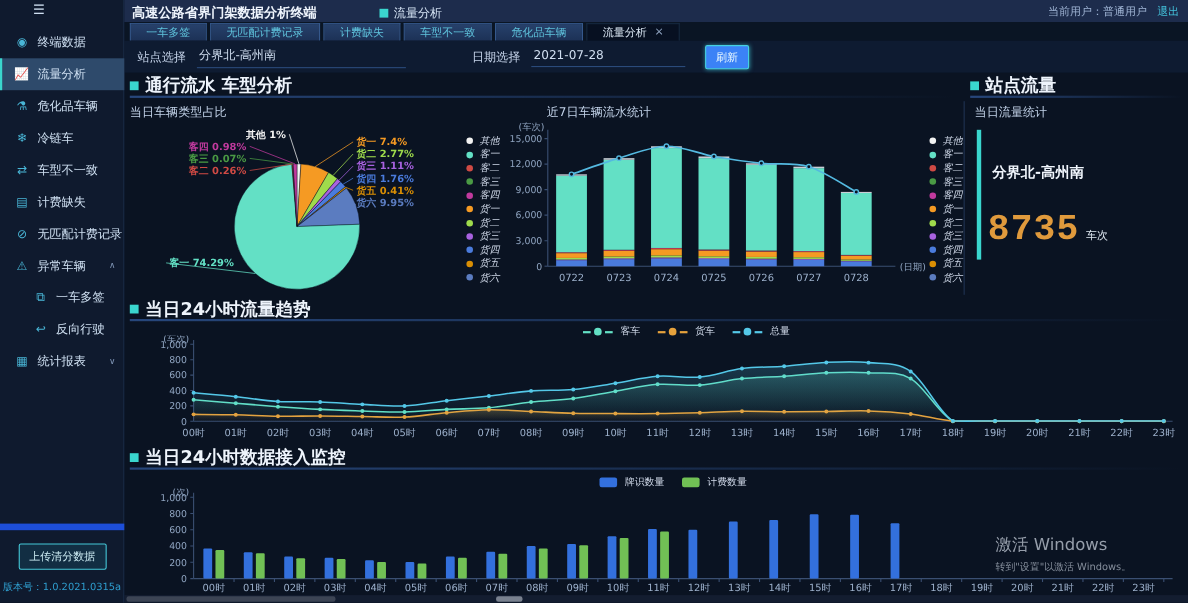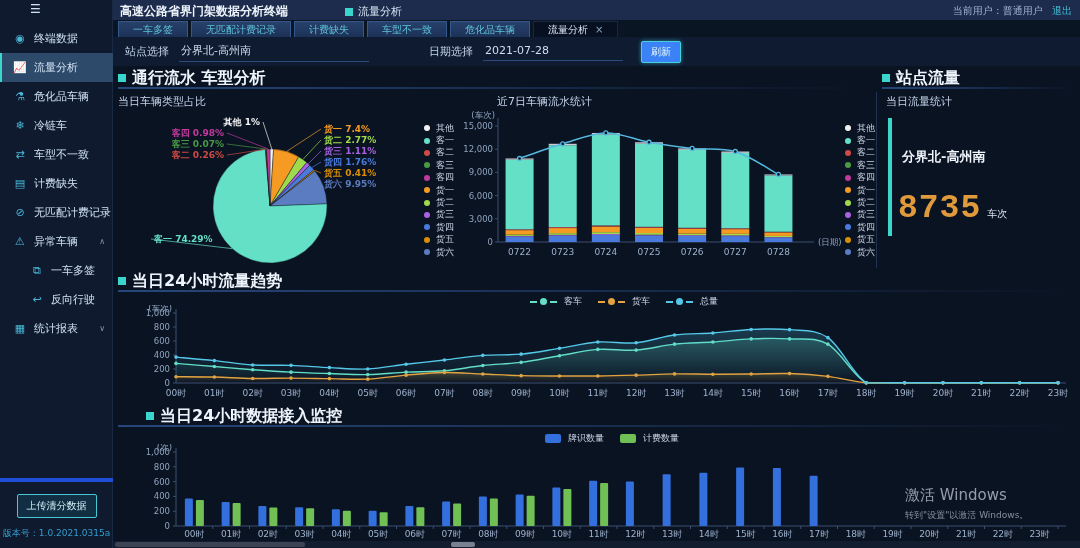--- a/index.html
+++ b/index.html
@@ -21,21 +21,21 @@
   
   .sidebar { position:absolute; left:0; top:0; width:113px; height:548px; background:#0f1a2e;
     border-right:1px solid #1a2a44; z-index:6; }
   .side-items { position:absolute; top:24px; left:0; width:113px; }
   .side-item { display:flex; align-items:center; height:29px; padding-left:13px; gap:7px;
     font-size:11px; color:#cfe0f2; cursor:pointer; white-space:nowrap; }
   .side-item .ic { color:#49b6d6; width:14px; text-align:center; font-size:11px; }
   .side-item.active { background:#2e4a6b; border-left:2px solid #3ad6ce; padding-left:11px; }
   .side-item.sub { padding-left:30px; font-size:11px; }
   .side-item .chev { margin-left:auto; margin-right:8px; color:#7f95b5; font-size:8px; }
-  .side-bottom { position:absolute; left:0; bottom:0; width:113px; border-top:4px solid #1d4ed8;
+  .side-bottom { position:absolute; left:0; bottom:0; width:113px; border-top:6px solid #1d4ed8;
     padding:12px 0 8px 0; text-align:center; }
   .upload-btn { display:inline-block; border:1px solid #45c8d8; background:rgba(40,160,190,0.15);
     color:#cfeef5; font-size:10px; padding:4px 9px; border-radius:2px; cursor:pointer; }
   .version { margin-top:9px; font-size:9px; color:#2f9fd0; }
 
   
   .tabbar { position:absolute; left:113px; top:20px; width:967px; height:17px; background:#0a1524;
     display:flex; align-items:flex-end; padding-left:5px; }
   .tab { height:16px; display:flex; align-items:center; padding:0 14px; margin-right:3px;
     font-size:10px; color:#5fc3dc; background:linear-gradient(#27416b,#1c3156);
@@ -54,21 +54,21 @@
     font-size:10px; padding:3px 9px; border-radius:2px; cursor:pointer;
     box-shadow:0 0 4px rgba(69,208,224,.6); }
 
   
   .sec-head { position:absolute; height:16px; display:flex; align-items:center; gap:6px;
     font-size:16px; font-weight:bold; color:#eef4fc; }
   .sec-line { position:absolute; height:2px;
     background:linear-gradient(90deg,#27477c,rgba(20,35,60,0)); }
   .subtitle { position:absolute; font-size:11px; color:#c2d2e8; }
 
-  .vt-legend { position:absolute; width:50px; }
+  .vt-legend { position:absolute; width:50px;font-style:italic; }
   .vt-row { display:flex; align-items:center; gap:6px; height:12.4px; font-size:9px; color:#cfd8e8; }
   .vt-dot { width:6px; height:6px; border-radius:50%; flex:none; }
 
   .vdiv { position:absolute; width:1px; background:#1e3352; }
 
   .st-bar { position:absolute; width:4px; background:#3ad6ce; }
   .st-name { position:absolute; font-size:13px; font-weight:bold; color:#f0f5fc; }
   .st-num { position:absolute; font-size:33px; font-weight:bold; color:#e09a3c; letter-spacing:1px; }
   .st-unit { font-size:10px; color:#dfe8f2; font-weight:normal; margin-left:6px; letter-spacing:0; }
 
@@ -580,21 +580,21 @@
       <circle cx="671.5652173913044" cy="24.659999999999997" r="1.8" fill="#54c8e8"></circle>
       <circle cx="709.9130434782609" cy="32.64" r="1.8" fill="#54c8e8"></circle>
       <circle cx="748.2608695652174" cy="77.72" r="1.8" fill="#54c8e8"></circle>
       <circle cx="786.608695652174" cy="77.72" r="1.8" fill="#54c8e8"></circle>
       <circle cx="824.9565217391305" cy="77.72" r="1.8" fill="#54c8e8"></circle>
       <circle cx="863.304347826087" cy="77.72" r="1.8" fill="#54c8e8"></circle>
       <circle cx="901.6521739130435" cy="77.72" r="1.8" fill="#54c8e8"></circle>
       <circle cx="940" cy="77.72" r="1.8" fill="#54c8e8"></circle>
     </svg>
 
-  <div class="sec-head" style="left:118px; top:408px;margin-left:28px;">
+  <div class="sec-head" style="left:118px; top:408px;">
     <span class="tealsq"></span>
     <span>当日24小时数据接入监控</span>
   </div>
   <div class="sec-line" style="left:118px; top:425px; width:957px;"></div>
   <div class="hlegend" id="ingestLegend" style="left:545px; top:432px;">
       <div class="hl-item">
         <span class="lrect" style="background: rgb(51, 112, 221);"></span>
         <span style="margin-left: 4px;">牌识数量</span>
       </div>
       <div class="hl-item">

